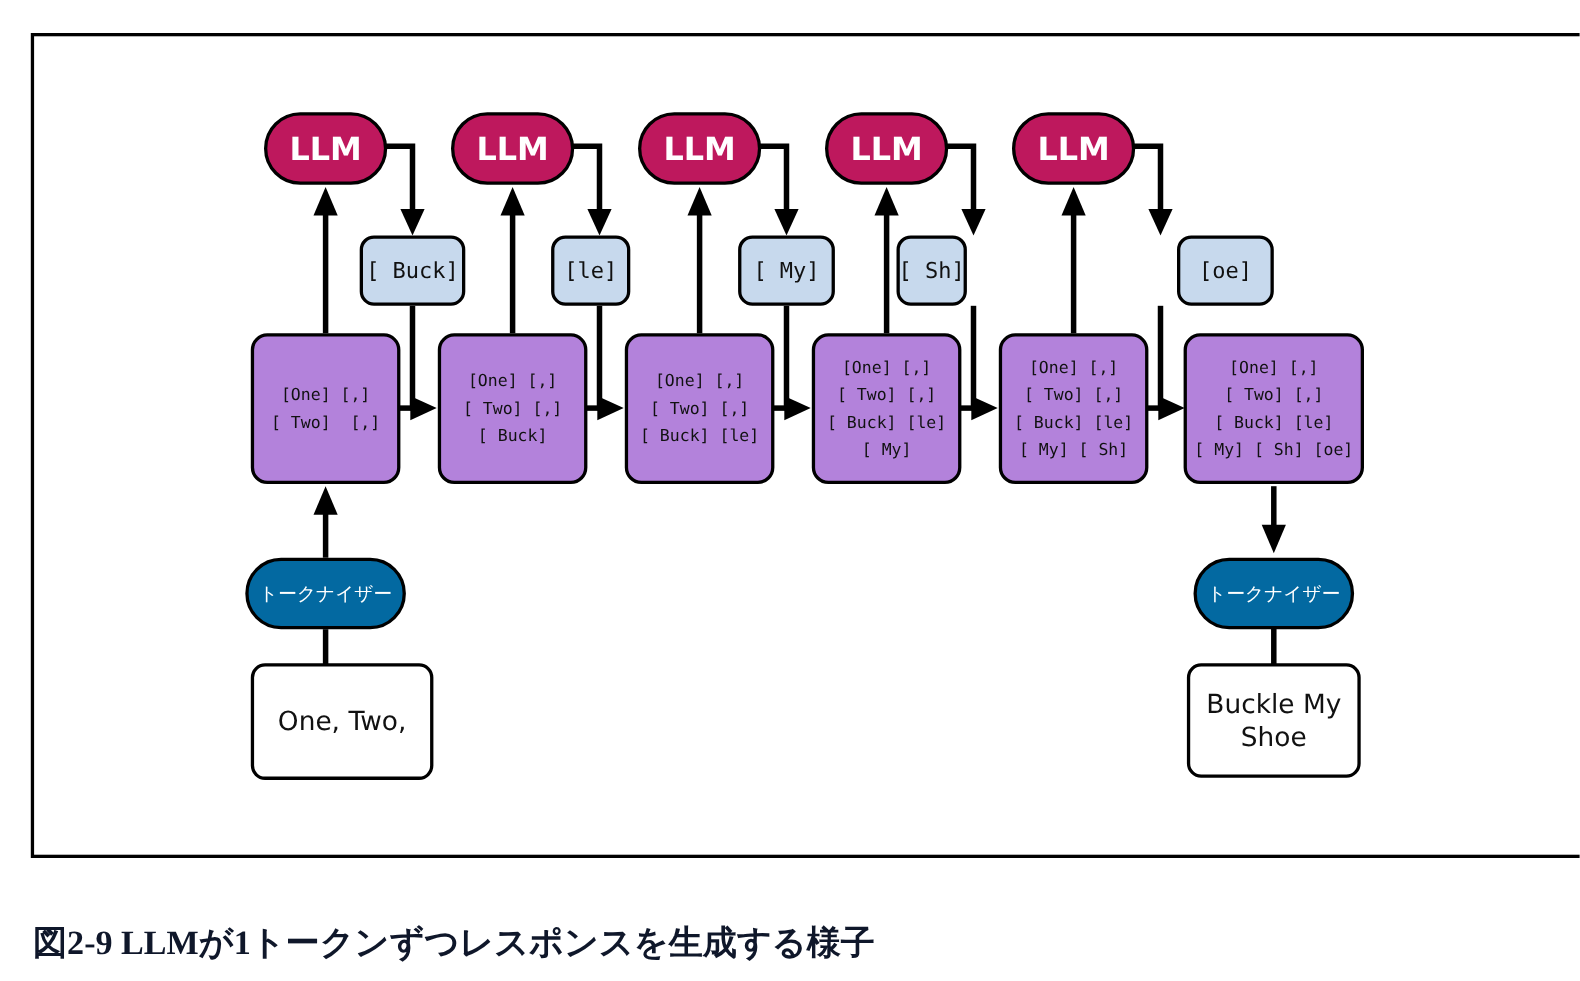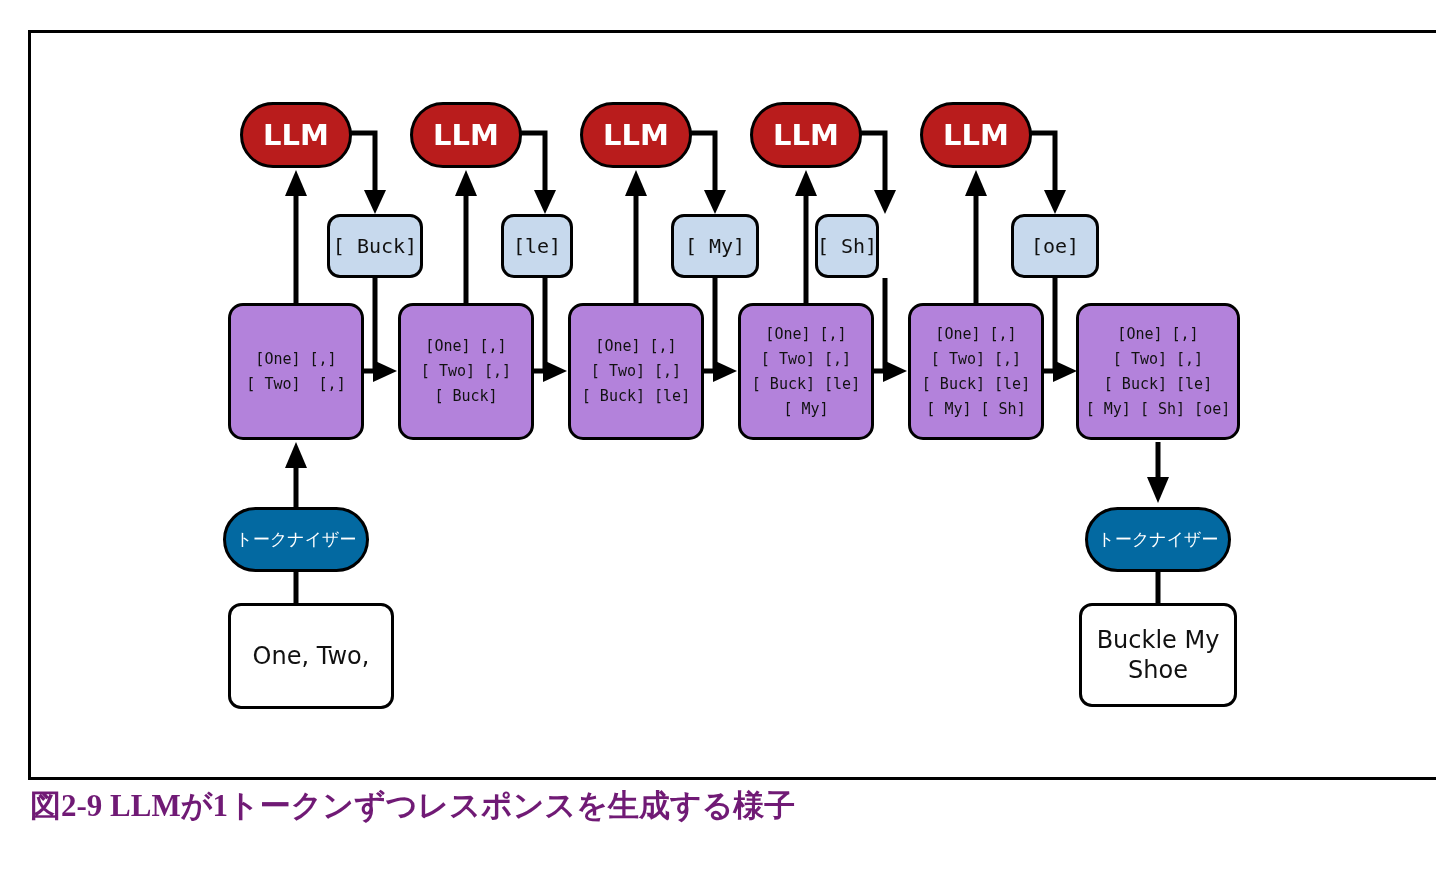--- a/index.html
+++ b/index.html
@@ -19,21 +19,21 @@
     z-index: 0;
   }
   svg.connectors {
     position: absolute; left: 0; top: 0;
     width: 1436px; height: 892px;
     z-index: 1;
   }
   .pill {
     position: absolute; top: 102px;
     width: 112px; height: 66px;
-    background: #b91c1c;
+    background: #be185d;
     border: 3.5px solid #000;
     border-radius: 34px;
     display: flex; align-items: center; justify-content: center;
     color: #fff;
     font: bold 29px "DejaVu Sans", sans-serif;
     z-index: 2;
     box-sizing: border-box;
   }
   .token {
     position: absolute; top: 214px;
@@ -84,23 +84,23 @@
     text-align: center;
     font: 500 24px "DejaVu Sans", sans-serif;
     line-height: 1.25;
     color: #111;
     z-index: 2;
     box-sizing: border-box;
     padding: 4px;
   }
   .caption {
     position: absolute;
-    left: 30px; top: 785px;
+    left: 30px; top: 836px;
     font: bold 31px "Liberation Serif", "DejaVu Serif", serif;
-    color: #701a75;
+    color: #0f172a;
     z-index: 2;
     white-space: nowrap;
   }
 </style>
 </head>
 <body>
 
 <div class="frame"></div>
 
 <svg class="connectors" viewBox="0 0 1436 892" aria-hidden="true">
@@ -176,21 +176,21 @@
     <span>LLM</span>
   </div>
 <div class="pill" style="left:920px">
     <span>LLM</span>
   </div>
 
 <div class="token" style="left:327px;width:96px"><span>[ Buck]</span></div>
 <div class="token" style="left:501px;width:72px"><span>[le]</span></div>
 <div class="token" style="left:671px;width:88px"><span>[ My]</span></div>
 <div class="token" style="left:815px;width:64px"><span>[ Sh]</span></div>
-<div class="token" style="left:1011px;width:88px"><span>[oe]</span></div>
+<div class="token" style="left:1070px;width:88px"><span>[oe]</span></div>
 
 <div class="ctx" style="left:228px"><span>[One] [,]
 [ Two]  [,]</span></div>
 <div class="ctx" style="left:398px"><span>[One] [,]
 [ Two] [,]
 [ Buck]</span></div>
 <div class="ctx" style="left:568px"><span>[One] [,]
 [ Two] [,]
 [ Buck] [le]</span></div>
 <div class="ctx" style="left:738px"><span>[One] [,]

